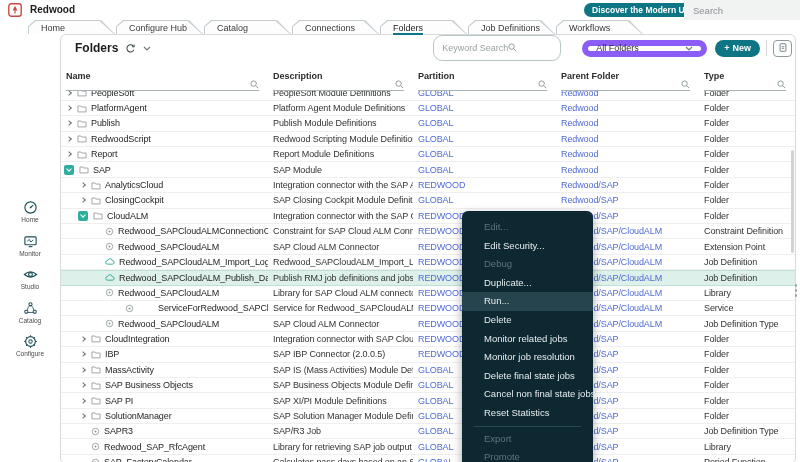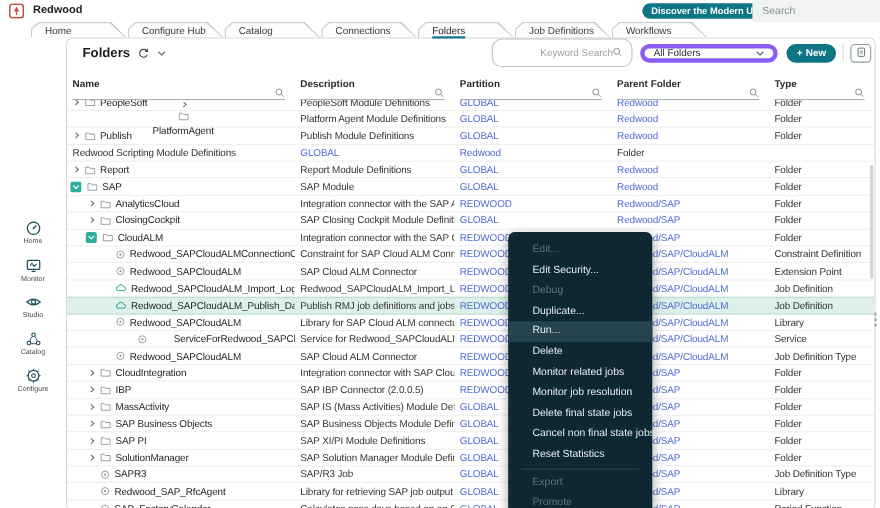--- a/index.html
+++ b/index.html
@@ -38,22 +38,22 @@
   .side-label{font-size:6.5px;color:#4a4a4a;margin-top:1px;}
 
   
   #card{position:absolute;left:60px;top:33.5px;width:736px;height:430px;background:#fff;
     border:1px solid #d7dadb;border-radius:6px;z-index:1;}
   #toolbar{position:absolute;left:0;top:0;right:0;height:27px;display:flex;align-items:center;
     padding:0 3px 0 14px;}
   #folders-title{font-size:12px;font-weight:bold;color:#1d1d1d;}
   .tb-icon{display:inline-flex;align-items:center;margin-left:7px;}
   #kw-search{margin-left:auto;width:128px;height:17px;border:1px solid #b9c4c7;border-radius:9px;
-    display:flex;align-items:center;justify-content:flex-end;padding:12px 8px;font-size:9px;color:#9aa1a4;}
-  #scope-select{margin-left:7px;width:125px;height:17px;border:4px solid #8b5cf6;border-radius:9px;
+    display:flex;align-items:center;justify-content:flex-start;padding:12px 8px;font-size:9px;color:#9aa1a4;}
+  #scope-select{margin-left:21px;width:125px;height:17px;border:6px solid #8b5cf6;border-radius:9px;
     display:flex;align-items:center;justify-content:space-between;padding:0 8px;font-size:9px;color:#2e2e2e;text-align:center;}
   #new-btn{margin-left:8px;height:17px;border:none;border-radius:9px;background:var(--accent);
     color:#fff;font-size:9px;font-weight:bold;padding:0 9px;display:flex;align-items:center;gap:3px;
     font-family:inherit;}
   #tb-divider{width:1px;height:16px;background:#d9d9d9;margin:0 6px;}
   #report-btn{width:19px;height:17px;border:1px solid #8b9a9e;border-radius:4px;background:#fff;
     display:flex;align-items:center;justify-content:center;}
 
   
   .gridcols{display:grid;grid-template-columns:207px 145px 143px 143px 1fr;}
@@ -303,21 +303,21 @@
             </svg>
           </span>
           <span class="name-text">PeopleSoft</span>
         </div>
         <div class="cell">PeopleSoft Module Definitions</div>
         <div class="cell"><span class="link">GLOBAL</span></div>
         <div class="cell"><span class="link">Redwood</span></div>
         <div class="cell">Folder</div>
       </div>
       <div class="trow gridcols">
-        <div class="cell name-cell" style="padding-left: 4px; flex-direction: column;">
+        <div class="cell name-cell" style="padding-left: 4px;">
           <span class="chev"></span>
           <span class="row-icon">
             <svg viewBox="0 0 11 10" width="10" height="9">
               <path d="M1 2.2h3.2l1 1.2H10v5.4H1z" fill="none" stroke="#8d9498" stroke-width="0.9"></path>
             </svg>
           </span>
           <span class="name-text">PlatformAgent</span>
         </div>
         <div class="cell">Platform Agent Module Definitions</div>
         <div class="cell"><span class="link">GLOBAL</span></div>
@@ -333,20 +333,29 @@
             </svg>
           </span>
           <span class="name-text">Publish</span>
         </div>
         <div class="cell">Publish Module Definitions</div>
         <div class="cell"><span class="link">GLOBAL</span></div>
         <div class="cell"><span class="link">Redwood</span></div>
         <div class="cell">Folder</div>
       </div>
       <div class="trow gridcols">
+        <div class="cell name-cell" style="padding-left: 4px;">
+          <span class="chev"></span>
+          <span class="row-icon">
+            <svg viewBox="0 0 11 10" width="10" height="9">
+              <path d="M1 2.2h3.2l1 1.2H10v5.4H1z" fill="none" stroke="#8d9498" stroke-width="0.9"></path>
+            </svg>
+          </span>
+          <span class="name-text">RedwoodScript</span>
+        </div>
         <div class="cell">Redwood Scripting Module Definitions</div>
         <div class="cell"><span class="link">GLOBAL</span></div>
         <div class="cell"><span class="link">Redwood</span></div>
         <div class="cell">Folder</div>
       </div>
       <div class="trow gridcols">
         <div class="cell name-cell" style="padding-left: 4px;">
           <span class="chev"></span>
           <span class="row-icon">
             <svg viewBox="0 0 11 10" width="10" height="9">

